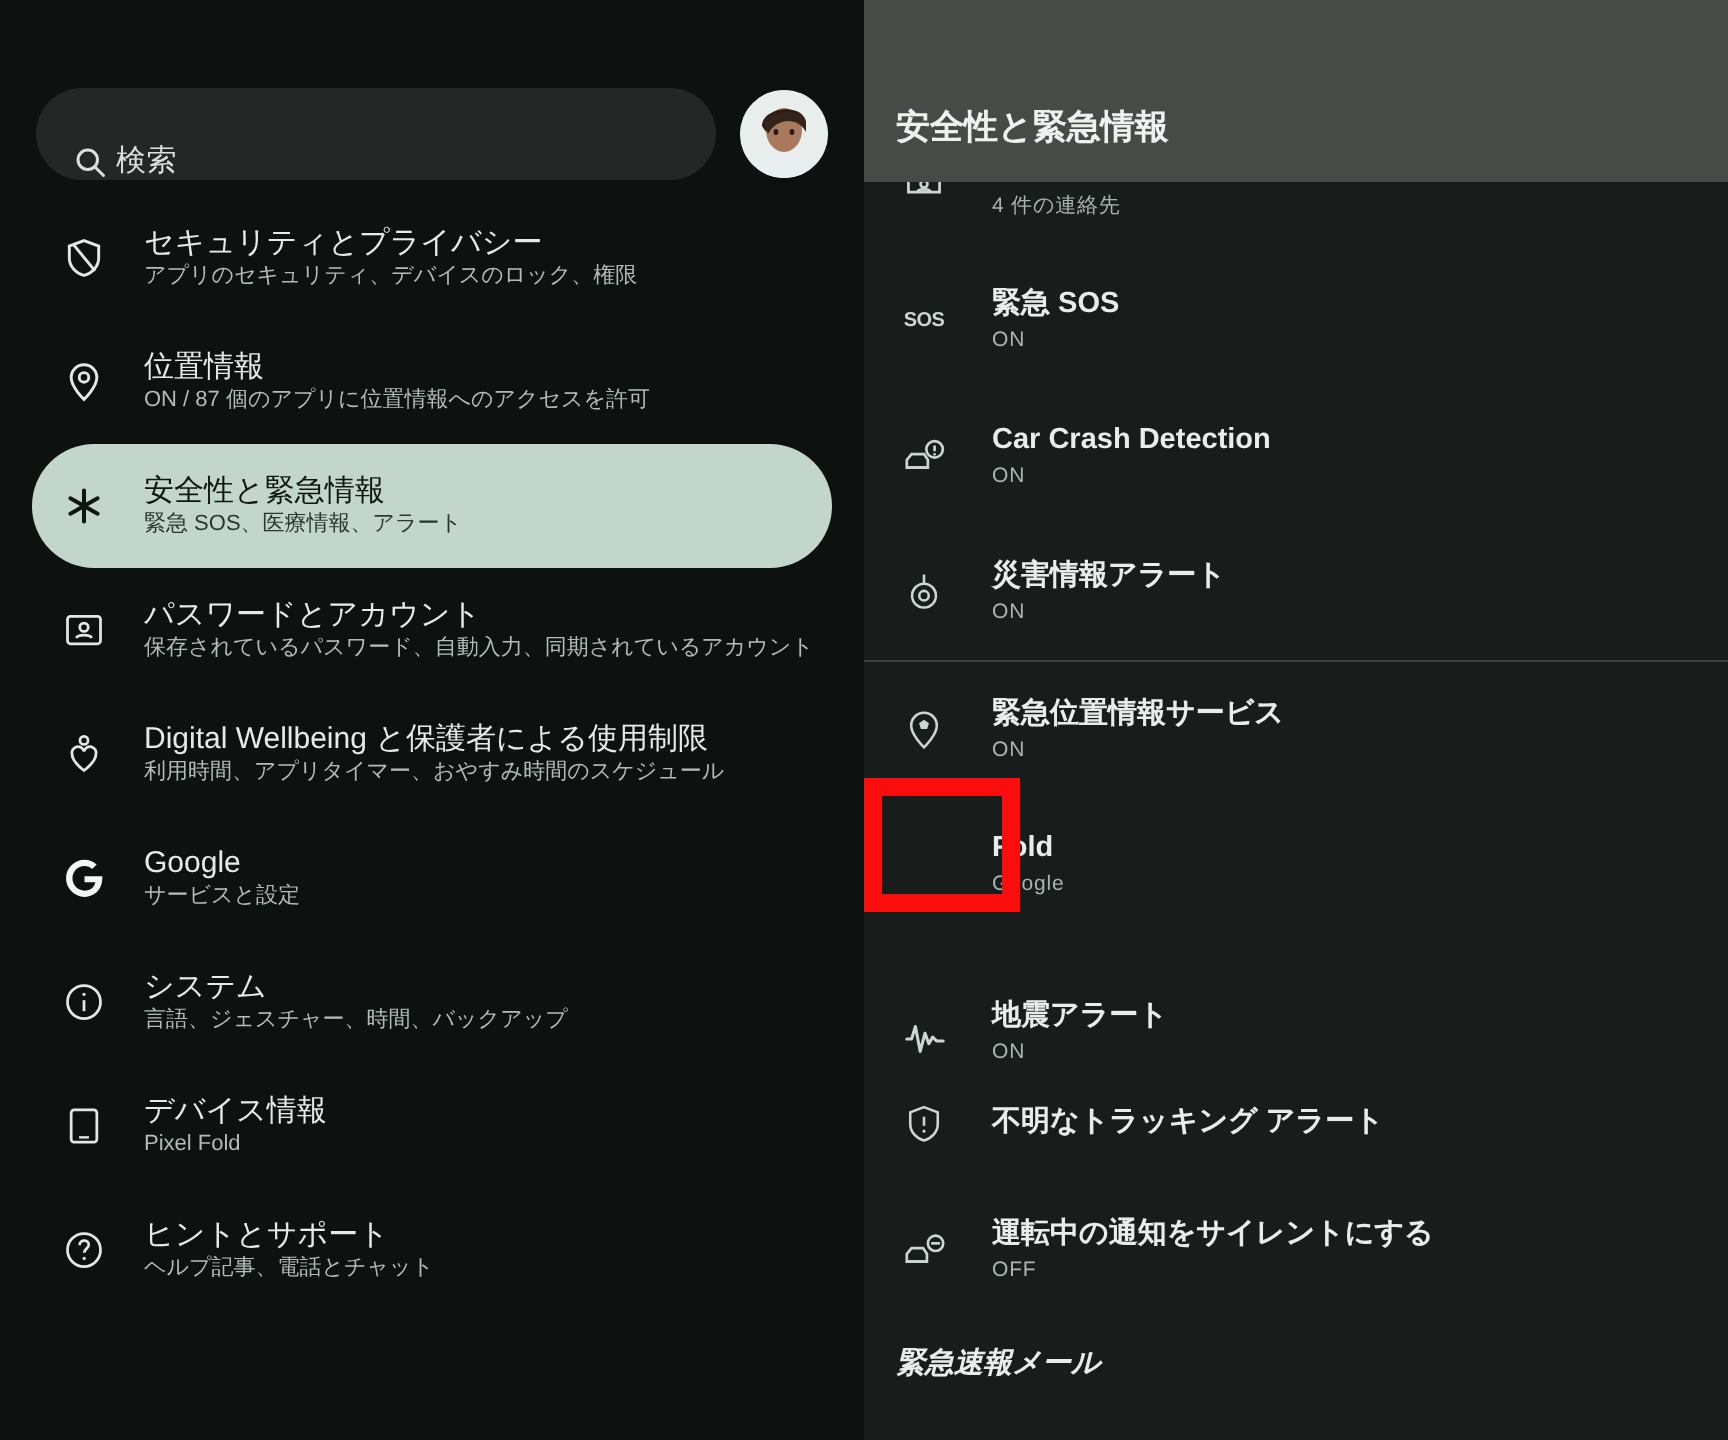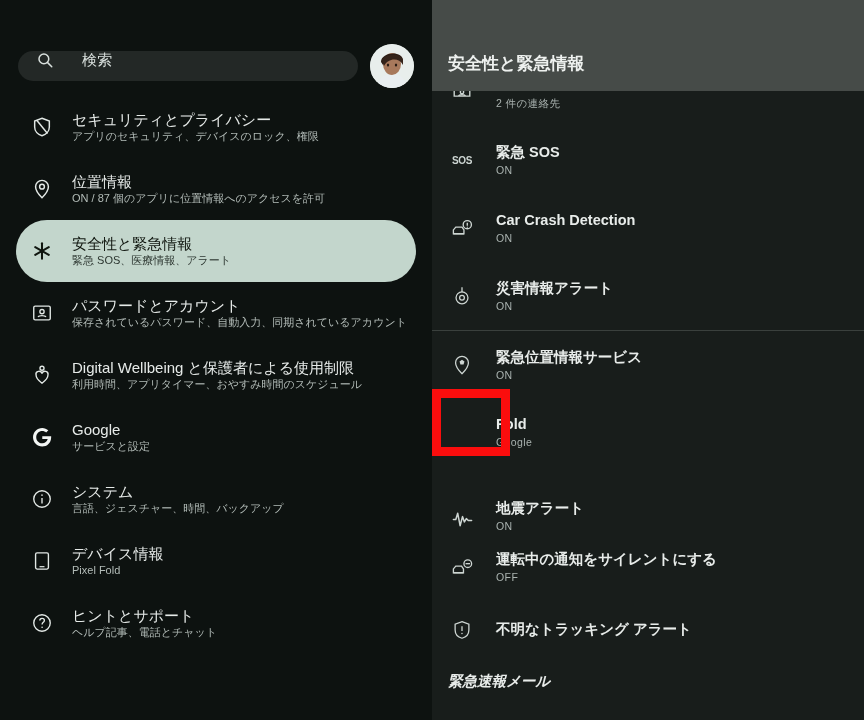--- a/index.html
+++ b/index.html
@@ -18,26 +18,26 @@
     position:relative;
     overflow:hidden;
   }
   .search-row {
     display:flex; align-items:center;
     padding:0 18px;
     margin-top:44px;
     gap:12px;
   }
   .search-bar {
-    flex:1; height:30px;
+    flex:1; height:46px;
     background:#232826;
     border-radius:25px;
-    display:flex; align-items:flex-start;
+    display:flex; align-items:flex-end;
     padding:0 18px;
-    gap:28px;
+    gap:4px;
   }
   .search-bar .s-icon { width:18px; height:18px; flex:0 0 18px; display:block; }
   .search-placeholder {
     color:#d9e0dd; font-size:15px; letter-spacing:.2px;
   }
   .avatar {
     width:44px; height:44px; border-radius:50%;
     flex:0 0 44px;
     background:#cfd8d4;
     overflow:hidden; position:relative;
@@ -276,21 +276,21 @@
 
       <div class="r-item" style="height:35px;align-items:flex-start;">
         <span class="r-icon" style="margin-top:-8px;">
           <svg viewBox="0 0 24 24" width="22" height="22" fill="none" stroke="#cdd5d2" stroke-width="1.5">
             <path d="M3.5 4 L3.5 11 L20.5 11 L20.5 4"></path>
             <path d="M8.5 11 C8.5 9 15.5 9 15.5 11"></path>
             <circle cx="12" cy="6.6" r="1.9"></circle>
           </svg>
         </span>
         <span class="r-text" style="margin-top:6px;">
-          <span class="r-sub">2 件の連絡先</span>
+          <span class="r-sub">4 件の連絡先</span>
         </span>
       </div>
 
       <div class="r-item" style="height:68px;">
         <span class="r-icon">
           <span class="sos-text">SOS</span>
         </span>
         <span class="r-text">
           <span class="r-title">緊急 SOS</span>
           <span class="r-sub">ON</span>
@@ -355,48 +355,48 @@
           <svg viewBox="0 0 24 24" width="23" height="23" fill="none" stroke="#cdd5d2" stroke-width="1.6" stroke-linejoin="round" stroke-linecap="round">
             <polyline points="2.5,12 5,12 7,5.5 9.5,18.5 12,9 14,14.5 16,11 18,13 21.5,13"></polyline>
           </svg>
         </span>
         <span class="r-text">
           <span class="r-title">地震アラート</span>
           <span class="r-sub">ON</span>
         </span>
       </div>
 
+      <div class="r-item" style="height:58px;">
+        <span class="r-icon">
+          <svg viewBox="0 0 24 24" width="22" height="22" fill="none" stroke="#cdd5d2" stroke-width="1.4">
+            <path d="M12 2.8 L19.5 5.6 V12 C19.5 16.3 16.3 19.8 12 21 C7.7 19.8 4.5 16.3 4.5 12 V5.6 Z"></path>
+            <line x1="12" y1="8" x2="12" y2="13"></line>
+            <circle cx="12" cy="15.9" r="0.85" fill="#cdd5d2" stroke="none"></circle>
+          </svg>
+        </span>
+        <span class="r-text">
+          <span class="r-title">不明なトラッキング アラート</span>
+        </span>
+      </div>
+
       <div class="r-item" style="height:68px;">
         <span class="r-icon">
           <svg viewBox="0 0 24 24" width="23" height="23" fill="none" stroke="#cdd5d2" stroke-width="1.4">
             <path d="M2.5 17.5 L2.5 13.5 L5 10.5 L11 10.5 L13 13.5 L13 17.5 Z"></path>
             <line x1="2.5" y1="17.5" x2="13" y2="17.5"></line>
             <circle cx="17.5" cy="8" r="4"></circle>
             <line x1="15.2" y1="8" x2="19.8" y2="8"></line>
           </svg>
         </span>
         <span class="r-text">
           <span class="r-title">運転中の通知をサイレントにする</span>
           <span class="r-sub">OFF</span>
         </span>
       </div>
 
-      <div class="r-item" style="height:58px;">
-        <span class="r-icon">
-          <svg viewBox="0 0 24 24" width="22" height="22" fill="none" stroke="#cdd5d2" stroke-width="1.4">
-            <path d="M12 2.8 L19.5 5.6 V12 C19.5 16.3 16.3 19.8 12 21 C7.7 19.8 4.5 16.3 4.5 12 V5.6 Z"></path>
-            <line x1="12" y1="8" x2="12" y2="13"></line>
-            <circle cx="12" cy="15.9" r="0.85" fill="#cdd5d2" stroke="none"></circle>
-          </svg>
-        </span>
-        <span class="r-text">
-          <span class="r-title">不明なトラッキング アラート</span>
-        </span>
-      </div>
-
       <div style="height:44px;display:flex;align-items:center;font-style:italic;">
         <span class="r-section-label">緊急速報メール</span>
       </div>
 
     </div>
 
     <div class="highlight-box" style="left:0px; top:389px; width:78px; height:67px;"></div>
 
   </div>
 

